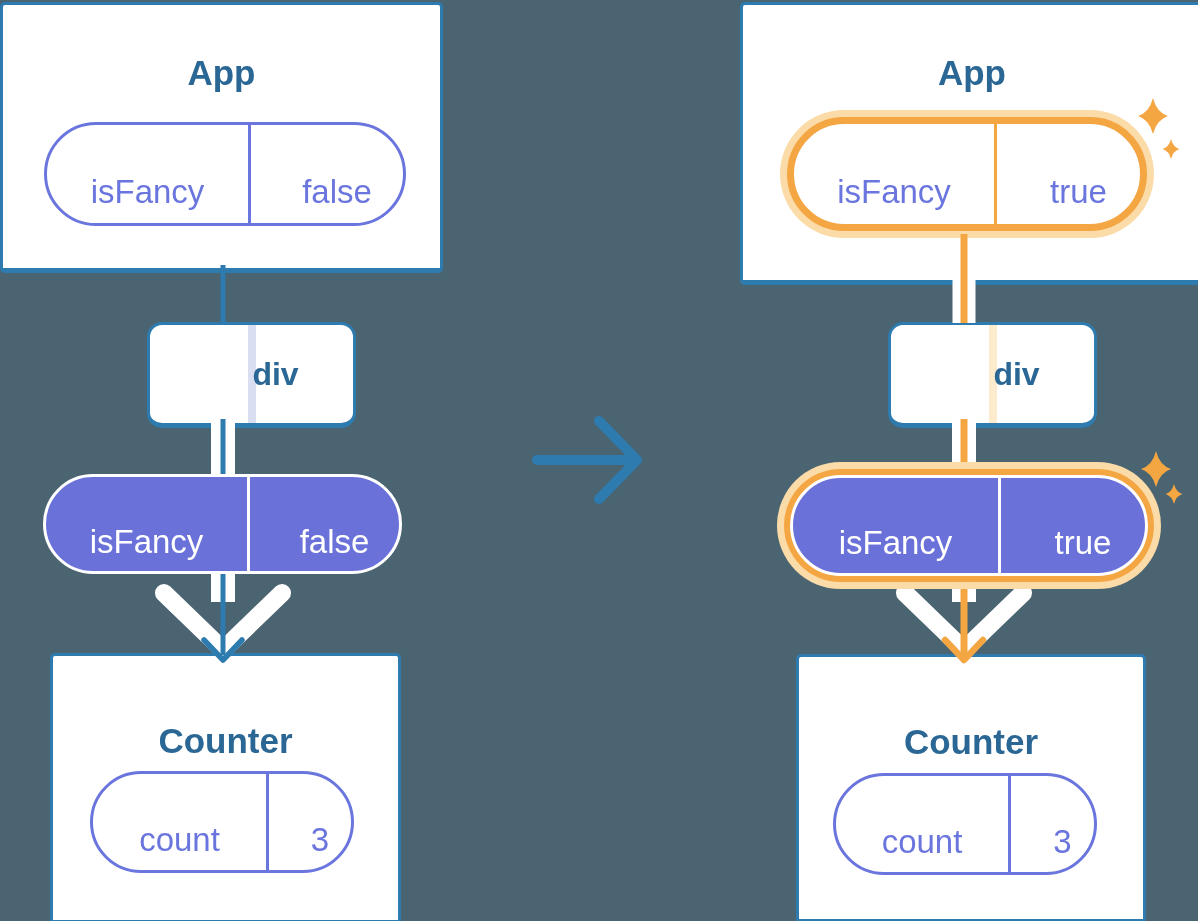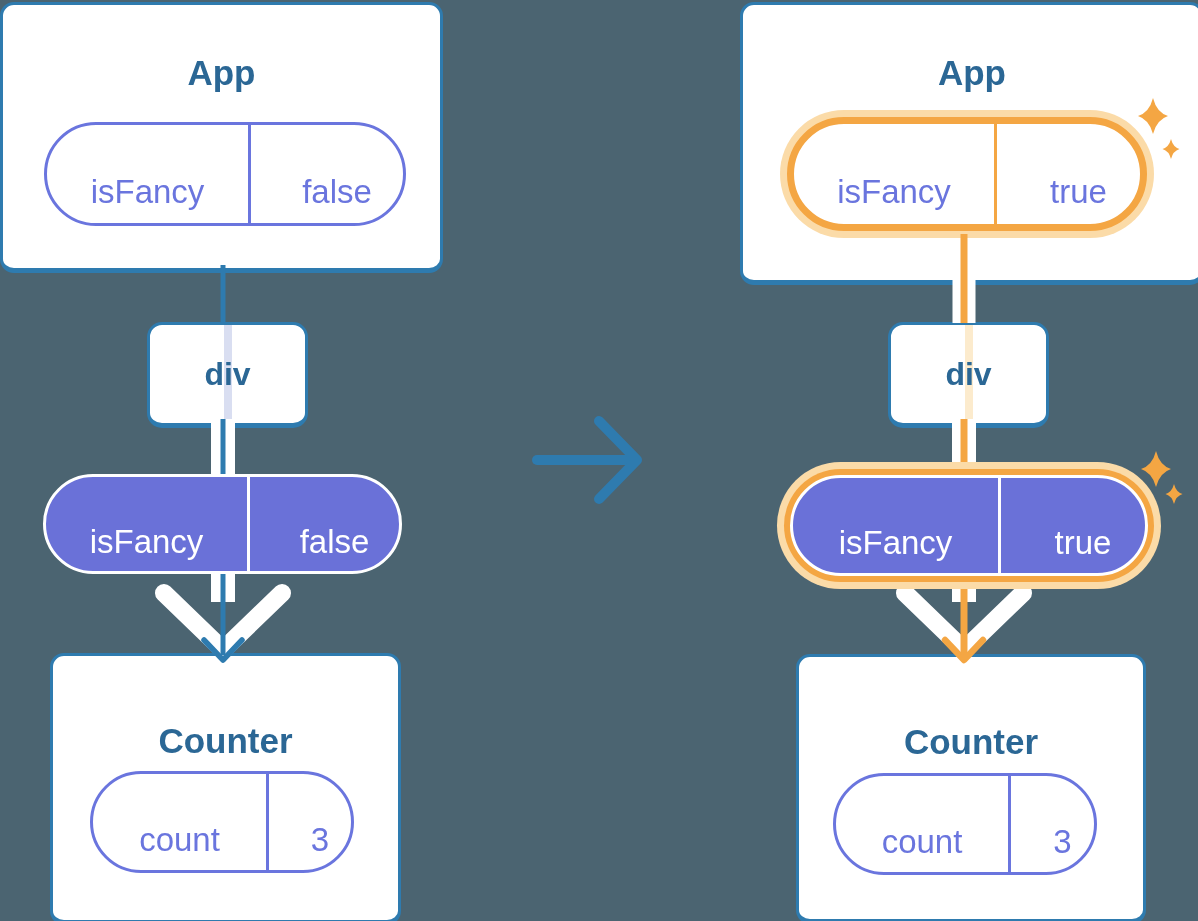--- a/index.html
+++ b/index.html
@@ -10,38 +10,38 @@
   }
   html,body{margin:0;padding:0;background:var(--canvas-background);}
   .stage{
     position:relative; width:1198px; height:921px; overflow:hidden;
     background:var(--canvas-background);
     font-family:"Liberation Sans", sans-serif;
   }
   .card{
     position:absolute; background:var(--card-background);
     border:3px solid var(--card-border); border-bottom-width:5px;
-    border-radius:14px; z-index:1;
+    border-radius:5px; z-index:1;
   }
   .card-title{
     position:absolute; left:0; right:0; text-align:center;
     font-size:35px; font-weight:600; color:var(--title-text);
   }
   .lt-app{left:0px; top:2px; width:437px; height:263px;}
   .rt-app{left:740px; top:2px; width:458px; height:275px;}
   .lt-counter{left:50px; top:653px; width:345px; height:264px;}
   .rt-counter{left:796px; top:654px; width:344px; height:262px;}
   .app-title{top:48px;}
   .counter-title{top:65px;}
 
   .node{
     position:absolute; background:var(--card-background);
     border:3px solid var(--card-border); border-bottom-width:5px;
     border-radius:15px; display:flex; align-items:center; justify-content:center;
-    font-size:32px; font-weight:600; color:var(--title-text); z-index:1;
+    font-size:32px; font-weight:600; color:var(--title-text); z-index:1;padding-left:48px;
   }
   .node::before{
     content:""; position:absolute; top:0; bottom:0; left:50%; width:8px; margin-left:-4px;
   }
   .lt-div{left:147px; top:322px; width:155px; height:98px;}
   .rt-div{left:888px; top:322px; width:155px; height:98px;}
   .lt-div::before{background:var(--pale-blue-line);}
   .rt-div::before{background:var(--pale-orange-line);}
   .node-label{position:relative; z-index:1;}
 

